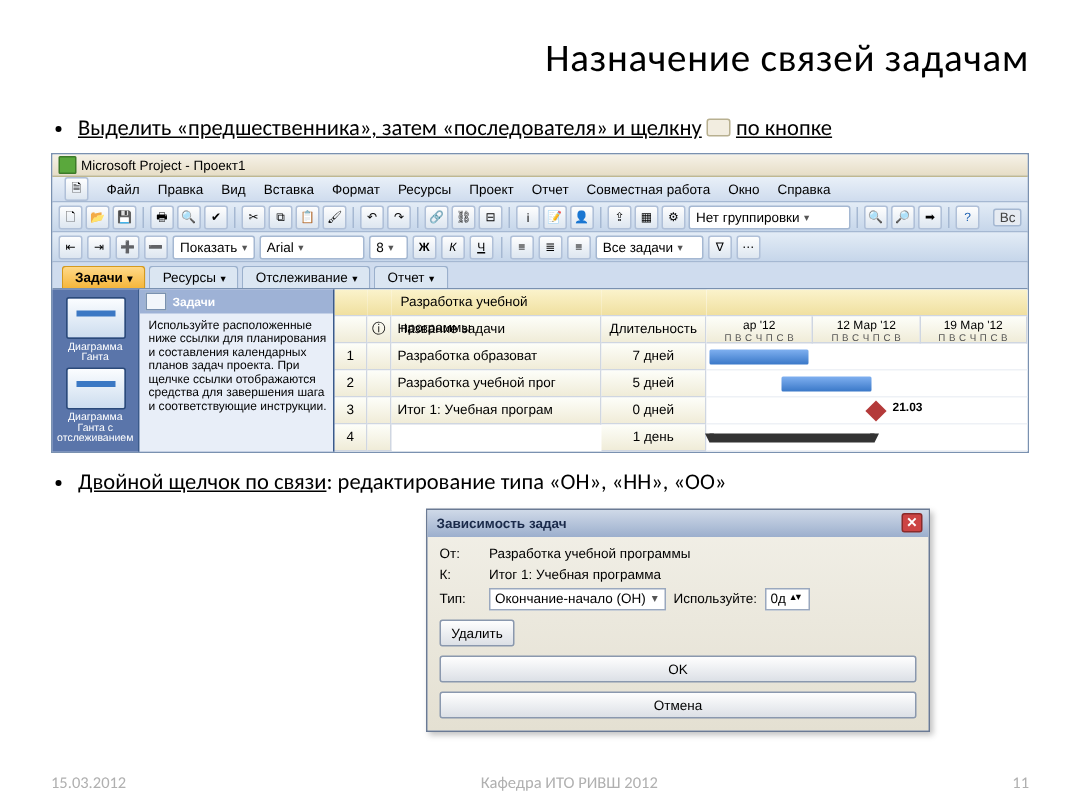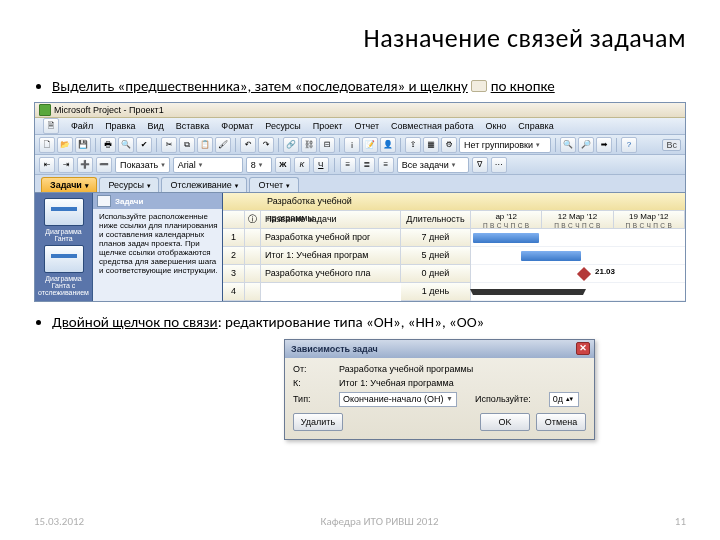--- a/index.html
+++ b/index.html
@@ -208,48 +208,48 @@
   .gsum::after  { right:-3px; border-left:3px solid transparent; border-right:3px solid transparent; }
   .gdiamond {
     position:absolute; top:4px; width:10px; height:10px;
     background:#b43a3a; transform: rotate(45deg);
   }
   .gdiamond-label { position:absolute; top:2px; font-size:8px; font-weight:bold; }
   .ves { font-size:9px; color:#444; background:#e6ebf2; padding:0 3px; border:1px solid #a5b8d2; border-radius:2px; }
 
   
   .dialog {
-    width: 311px;
+    width: 336px;
     margin: 6px 0 0 250px;
     border: 1px solid #6a7a94;
     background: linear-gradient(#f2f0e8, #e4e0d2);
     font-family: Tahoma, Verdana, sans-serif;
     font-size: 9px;
     box-shadow: 2px 2px 4px rgba(0,0,0,.25);
   }
   .dlg-title {
     height: 18px;
     background: linear-gradient(#cfd9e8, #9cafcd);
     display:flex; align-items:center; justify-content:space-between;
     padding: 0 4px 0 6px; font-weight:bold; color:#1a2a4a;
   }
   .dlg-close {
     width:14px; height:13px; background:#c44; color:#fff;
     border:1px solid #8a2a2a; text-align:center; line-height:11px;
     font-size:9px; border-radius:2px;
   }
   .dlg-body { padding: 6px 8px 8px; }
-  .dlg-row { display:flex; align-items:center; margin-bottom:4px; gap:18px; }
+  .dlg-row { display:flex; align-items:center; margin-bottom:4px; gap:5px; }
   .dlg-row label { width:28px; }
   .dlg-input {
     background:#fff; border:1px solid #9aa8be; height:15px;
     padding:0 3px; line-height:14px; display:inline-flex; align-items:center;
   }
   .dlg-input.dd::after { content:"▾"; margin-left:4px; font-size:8px; color:#555; }
-  .dlg-btns { display:flex; justify-content:flex-end; gap:6px; margin-top:6px; }
+  .dlg-btns { display:flex; justify-content:flex-end; gap:6px; margin-top:6px;flex-direction:column; }
   .dlg-btn {
     min-width:50px; height:18px;
     background: linear-gradient(#fefefe, #dce0e6);
     border:1px solid #8a98ae; border-radius:2px;
     text-align:center; line-height:16px;
   }
   .dlg-btn.left { margin-right:auto; }
 
   .footer {
     position: absolute; bottom: 12px; left: 0; right: 0;
@@ -311,21 +311,21 @@
       <span class="tb-btn">⛓</span>
       <span class="tb-btn">⊟</span>
       <span class="tb-sep"></span>
       <span class="tb-btn">ℹ</span>
       <span class="tb-btn">📝</span>
       <span class="tb-btn">👤</span>
       <span class="tb-sep"></span>
       <span class="tb-btn">⇪</span>
       <span class="tb-btn">▦</span>
       <span class="tb-btn">⚙</span>
-      <span class="tb-wide" style="width:92px;">
+      <span class="tb-wide" style="width:108px;">
           <span>Нет группировки</span>
         </span>
       <span class="tb-sep"></span>
       <span class="tb-btn">🔍</span>
       <span class="tb-btn">🔎</span>
       <span class="tb-btn">➡</span>
       <span class="tb-sep"></span>
       <span class="tb-btn" style="color:#1a5fb0;">?</span>
       <span style="flex:1"></span>
       <span class="ves">Вс</span>
@@ -398,23 +398,23 @@
           <div class="mp-yellowbar col-i"></div>
           <div class="mp-cell col-i">ⓘ</div>
           <div class="mp-cell col-i"></div>
             <div class="mp-cell col-i"></div>
             <div class="mp-cell col-i"></div>
             <div class="mp-cell col-i"></div>
         </div>
         <div>
           <div class="mp-yellowbar col-name" style="padding-left:6px;">Разработка учебной программы</div>
           <div class="mp-cell col-name">Название задачи</div>
+          <div class="mp-cell col-name">Разработка образоват</div>
           <div class="mp-cell col-name">Разработка учебной прог</div>
           <div class="mp-cell col-name">Итог 1: Учебная програм</div>
-          <div class="mp-cell col-name">Разработка учебного пла</div>
         </div>
         <div>
           <div class="mp-yellowbar col-dur"></div>
           <div class="mp-cell col-dur">Длительность</div>
           <div class="mp-cell col-dur">7 дней</div>
           <div class="mp-cell col-dur">5 дней</div>
           <div class="mp-cell col-dur">0 дней</div>
           <div class="mp-cell col-dur">1 день</div>
         </div>
         <div class="col-gantt">

